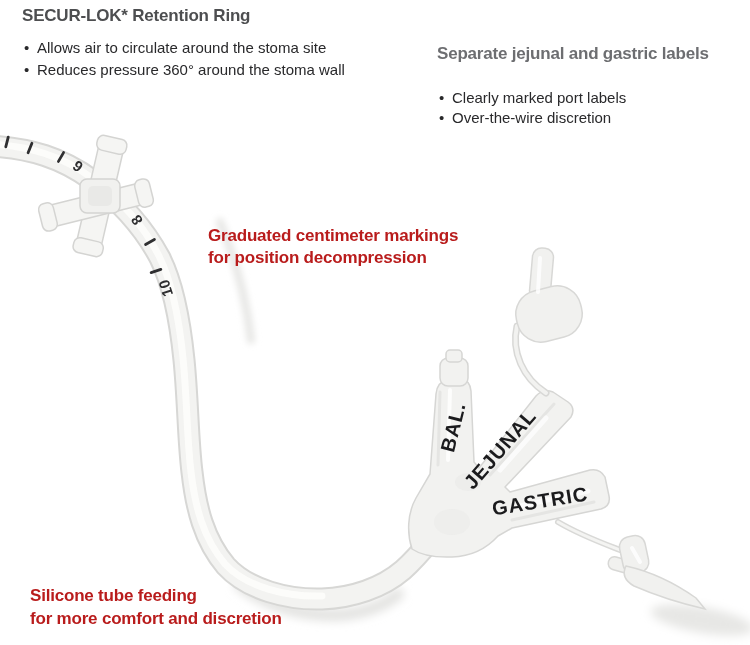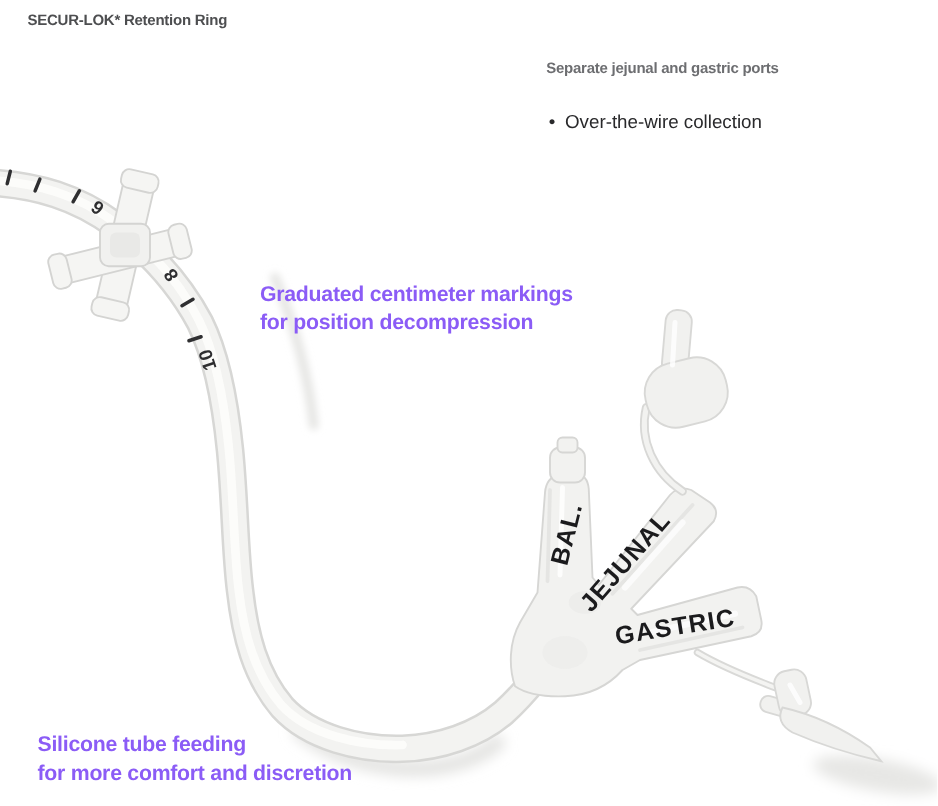--- a/index.html
+++ b/index.html
@@ -2,34 +2,34 @@
 <html><head>
 <meta charset="utf-8">
 <style>
   html,body{margin:0;padding:0;background:#ffffff;}
   .canvas{
     position:relative;width:750px;height:645px;background:#ffffff;
     font-family:"Liberation Sans",sans-serif;overflow:hidden;
   }
   svg.device{position:absolute;left:0;top:0;}
   .feature{position:absolute;}
-  .feature h3{margin:0;font-size:12px;line-height:20px;font-weight:bold;letter-spacing:-0.2px;}
+  .feature h3{margin:0;font-size:17px;line-height:20px;font-weight:bold;letter-spacing:-0.2px;}
   .feature ul{padding:0;list-style:none;}
   .feature li{font-size:15px;color:#29292b;padding-left:13px;position:relative;}
   .feature li::before{content:"\2022";position:absolute;left:0;top:0;}
   .securlok{left:22px;top:6px;width:370px;}
   .securlok h3{color:#4d4e50;}
   .securlok ul{margin:11px 0 0 2px;}
   .securlok li{line-height:22px;}
   .ports{left:437px;top:44px;width:310px;}
   .ports h3{color:#6d6e71;}
   .ports ul{margin:24px 0 0 2px;}
   .ports li{line-height:20px;}
   .gray-block{
-    position:absolute;font-size:17px;font-weight:bold;color:#8b5cf6;
+    position:absolute;font-size:17px;font-weight:bold;color:#b91c1c;
     line-height:22px;letter-spacing:-0.2px;
   }
   .markings{left:208px;top:225px;}
   .drape{left:30px;top:584px;line-height:23px;}
   .port-label{
     font-family:"Liberation Sans",sans-serif;font-weight:bold;
     fill:#1b1b1d;letter-spacing:1px;
   }
   .cm-num{
     font-family:"Liberation Sans",sans-serif;font-weight:bold;
@@ -178,26 +178,31 @@
         <rect x="608" y="560" width="36" height="13" rx="6" transform="rotate(16 626 566)"></rect>
         <rect x="621" y="536" width="26" height="37" rx="10" transform="rotate(-12 634 554)"></rect>
         <path d="M 626,566 Q 662,574 696,598 L 705,609 Q 666,600 634,586 Q 620,578 626,566 Z"></path>
       </g>
       <path d="M 632,548 L 640,562" stroke="#ffffff" stroke-width="4" stroke-linecap="round" opacity="0.8" fill="none"></path>
     </g>
   </svg>
 
   <section class="feature securlok">
     <h3>SECUR-LOK* Retention Ring</h3>
+    <ul>
+      <li>Allows air to circulate around the stoma site</li>
+      <li>Reduces pressure 360° around the stoma wall</li>
+    </ul>
   </section>
 
   <section class="feature ports">
-    <h3>Separate jejunal and gastric ports</h3>
+    <h3>Separate jejunal and gastric labels</h3>
     <ul>
-      <li>Over-the-wire collection</li>
+      <li>Clearly marked port labels</li>
+      <li>Over-the-wire discretion</li>
     </ul>
   </section>
 
   <div class="gray-block markings">
     <div>Graduated centimeter markings</div>
     <div>for position decompression</div>
   </div>
 
   <div class="gray-block drape">
     <div>Silicone tube feeding</div>

